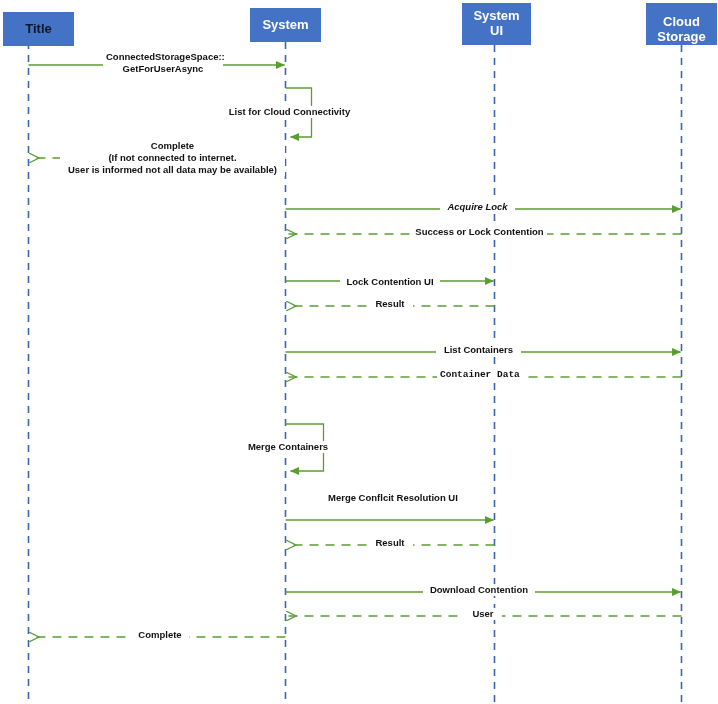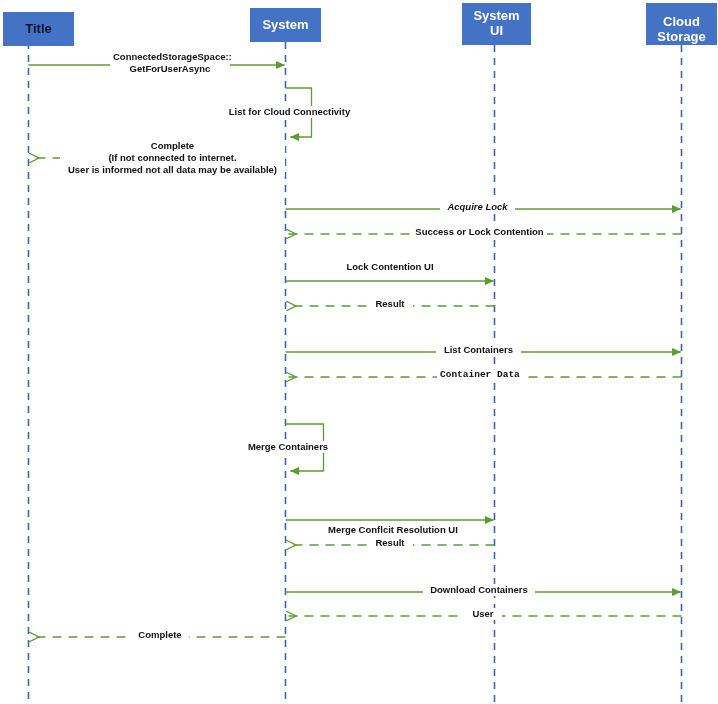--- a/index.html
+++ b/index.html
@@ -133,33 +133,33 @@
       <div class="actor-box" style="left: 462px; top: 3px; width: 69px; height: 42px; background: rgb(68, 114, 196); color: rgb(255, 255, 255);">
         <span style="white-space: pre-line;">System
 UI</span>
       </div>
       <div class="actor-box" style="left: 646px; top: 3px; width: 71px; height: 42px; background: rgb(68, 114, 196); color: rgb(255, 255, 255);">
         <span style="white-space: pre-line; margin-top: 12px;">Cloud
 Storage</span>
       </div>
     </div>
   <div id="labels">
-      <div class="msg-label multiline" style="left: 110px; top: 51px; width: 120px; color: rgb(17, 17, 17);">ConnectedStorageSpace::
+      <div class="msg-label multiline" style="left: 103px; top: 51px; width: 120px; color: rgb(17, 17, 17);">ConnectedStorageSpace::
 GetForUserAsync</div>
       <div class="msg-label" style="left: 217px; top: 106px; width: 145px; color: rgb(17, 17, 17);">List for Cloud Connectivity</div>
       <div class="msg-label multiline" style="left: 60px; top: 140px; width: 225px; color: rgb(17, 17, 17);">Complete
 (If not connected to internet.
 User is informed not all data may be available)</div>
       <div class="msg-label" style="left: 440px; top: 201px; width: 75px; color: rgb(17, 17, 17); font-style: italic;">Acquire Lock</div>
       <div class="msg-label" style="left: 412px; top: 226px; width: 135px; color: rgb(17, 17, 17);">Success or Lock Contention</div>
-      <div class="msg-label" style="left: 340px; top: 261px; width: 100px; color: rgb(17, 17, 17); text-align: center;">Lock Contention UI</div>
+      <div class="msg-label" style="left: 340px; top: 276px; width: 100px; color: rgb(17, 17, 17); text-align: center;">Lock Contention UI</div>
       <div class="msg-label" style="left: 367px; top: 298px; width: 46px; color: rgb(17, 17, 17);">Result</div>
       <div class="msg-label" style="left: 436px; top: 344px; width: 85px; color: rgb(17, 17, 17);">List Containers</div>
       <div class="msg-label" style="left: 437px; top: 369px; width: 85px; color: rgb(17, 17, 17); font-family: Liberation Mono, monospace;">Container Data</div>
       <div class="msg-label" style="left: 243px; top: 441px; width: 90px; color: rgb(17, 17, 17);">Merge Containers</div>
-      <div class="msg-label" style="left: 325px; top: 524px; width: 130px; color: rgb(17, 17, 17); text-align: center;">Merge Conflcit Resolution UI</div>
+      <div class="msg-label" style="left: 325px; top: 492px; width: 130px; color: rgb(17, 17, 17); text-align: center;">Merge Conflcit Resolution UI</div>
       <div class="msg-label" style="left: 367px; top: 537px; width: 46px; color: rgb(17, 17, 17);">Result</div>
-      <div class="msg-label" style="left: 423px; top: 584px; width: 112px; color: rgb(17, 17, 17);">Download Containers</div>
+      <div class="msg-label" style="left: 423px; top: 584px; width: 112px; color: rgb(17, 17, 17);">Download Contention</div>
       <div class="msg-label" style="left: 464px; top: 608px; width: 38px; color: rgb(17, 17, 17);">User</div>
       <div class="msg-label" style="left: 131px; top: 629px; width: 58px; color: rgb(17, 17, 17);">Complete</div>
     </div>
 
 </div>
 
 </body></html>

